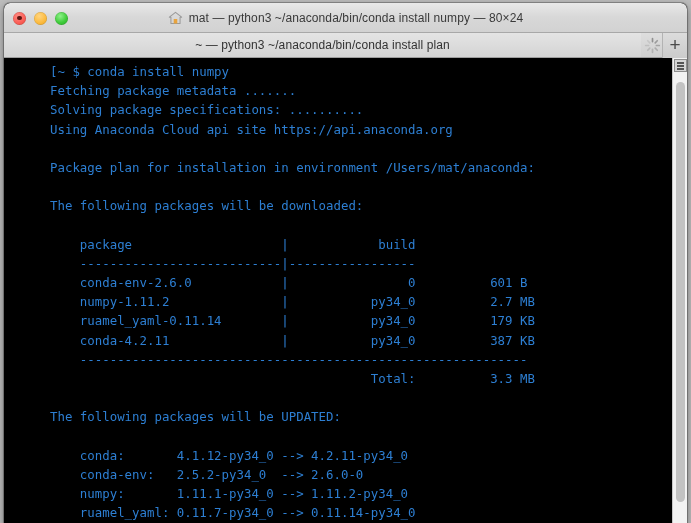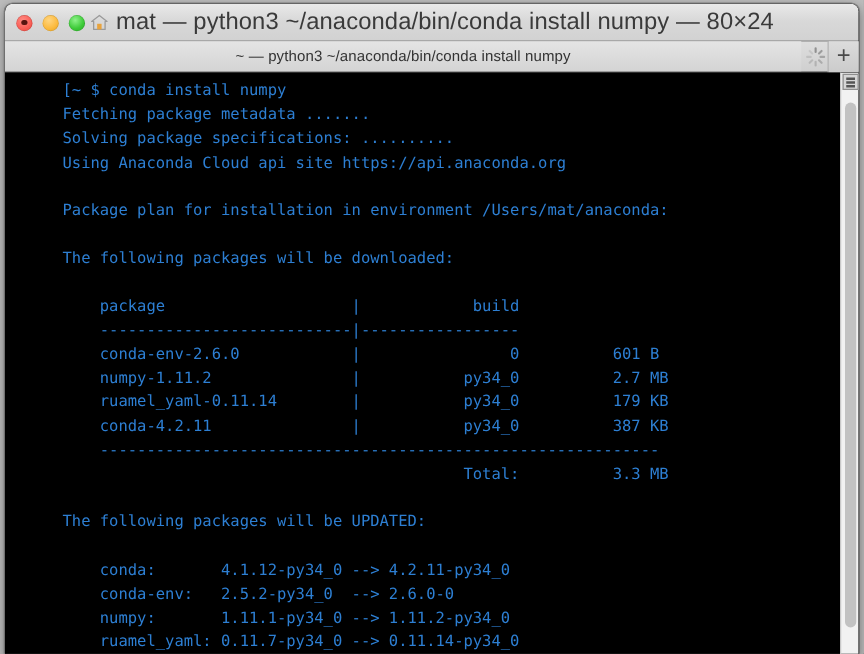--- a/index.html
+++ b/index.html
@@ -80,21 +80,21 @@
   #titlebar-center {
     width: 100%;
     text-align: center;
     display: flex;
     align-items: center;
     justify-content: center;
     gap: 6px;
     pointer-events: none;
   }
   #titlebar-title {
-    font-size: 19px;
+    font-size: 12px;
     color: #3a3a3a;
     white-space: nowrap;
     letter-spacing: 0.1px;
   }
   .home-icon { display: inline-block; width: 15px; height: 14px; vertical-align: middle; }
 
   
   #tabbar {
     position: relative;
     height: 25px;
@@ -213,21 +213,21 @@
             <path d="M8 1.4 L14.6 6.6 L12.9 6.6 L12.9 13.4 L3.1 13.4 L3.1 6.6 L1.4 6.6 Z" fill="none" stroke="#9a9a9a" stroke-width="1.1" stroke-linejoin="round"></path>
             <rect x="6.1" y="8.6" width="3.8" height="4.8" fill="#e8a33d"></rect>
           </svg>
         </span>
         <span id="titlebar-title">mat — python3 ~/anaconda/bin/conda install numpy — 80×24</span>
       </div>
     </div>
 
     <div id="tabbar">
       <div id="tab-active">
-        <span id="tab-label">~ — python3 ~/anaconda/bin/conda install numpy</span>
+        <span id="tab-label">~ — python3 ~/anaconda/bin/conda install plan</span>
       </div>
 
       <span id="tab-spinner">
         <svg viewBox="0 0 20 20" width="17" height="17">
           <g stroke="#8d8d8d" stroke-width="2" stroke-linecap="round">
             <line x1="10" y1="2" x2="10" y2="5.4" opacity="0.95"></line>
             <line x1="15.6" y1="4.4" x2="13.2" y2="6.8" opacity="0.80"></line>
             <line x1="18" y1="10" x2="14.6" y2="10" opacity="0.68"></line>
             <line x1="15.6" y1="15.6" x2="13.2" y2="13.2" opacity="0.56"></line>
             <line x1="10" y1="18" x2="10" y2="14.6" opacity="0.46"></line>

